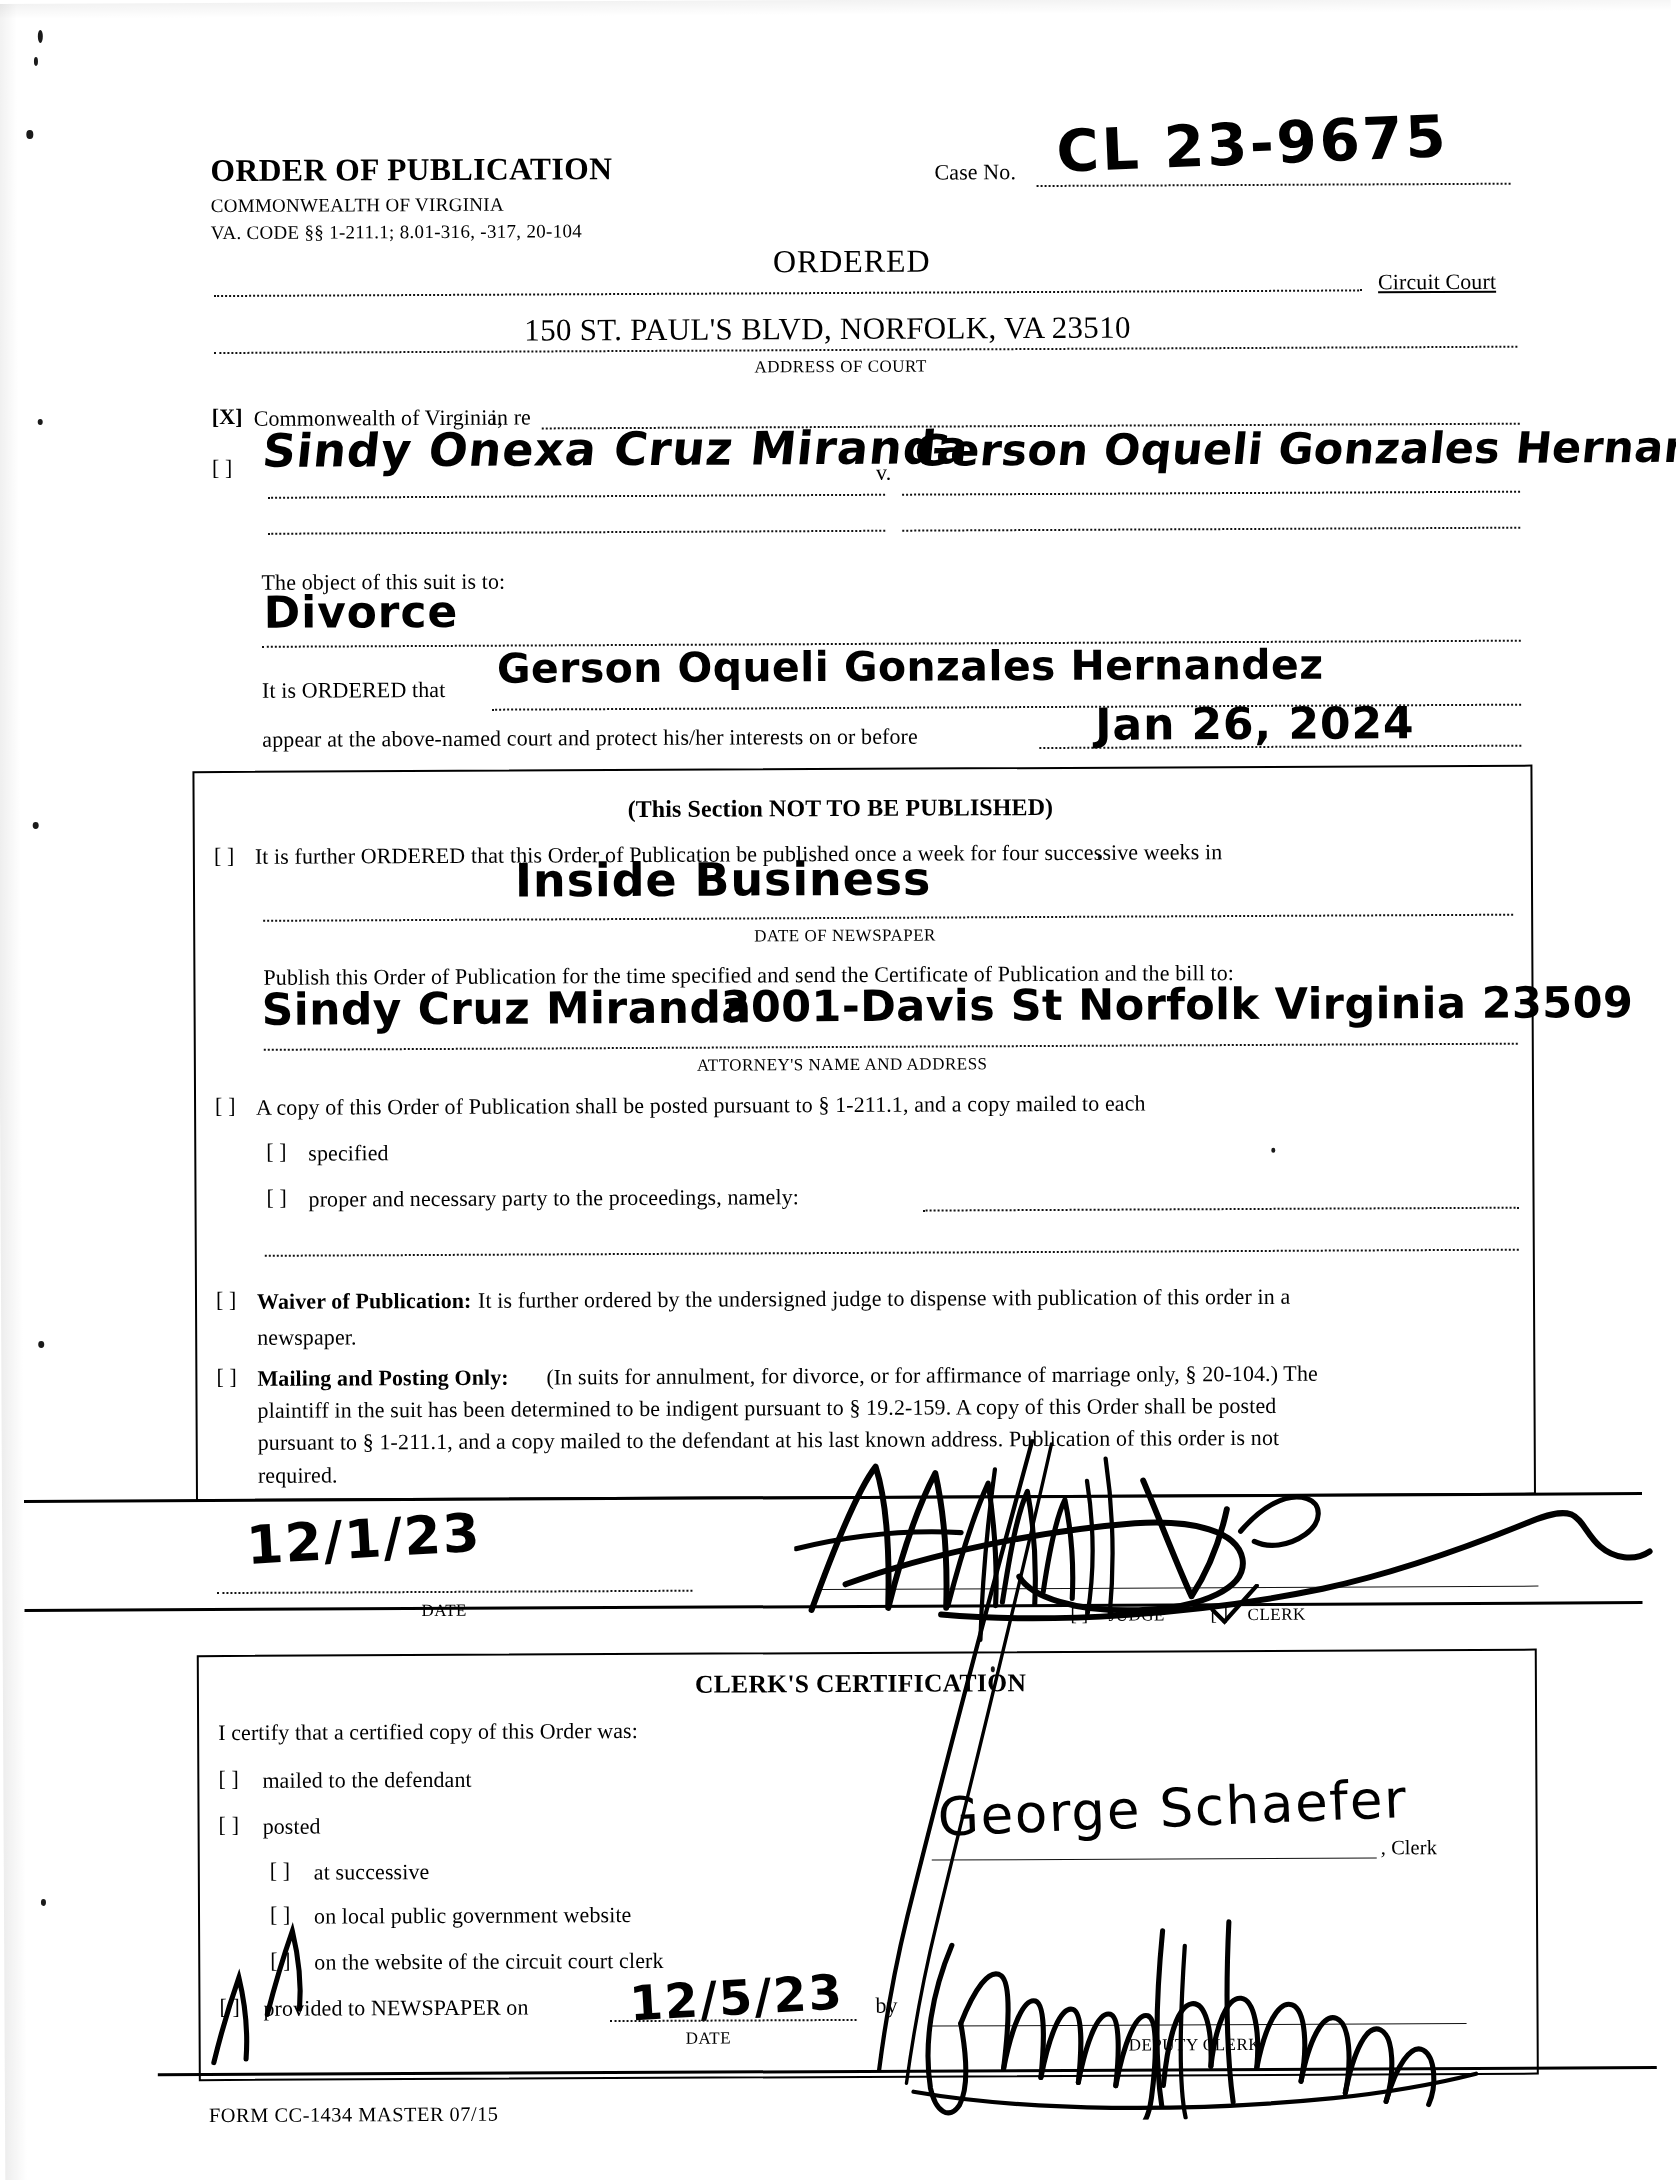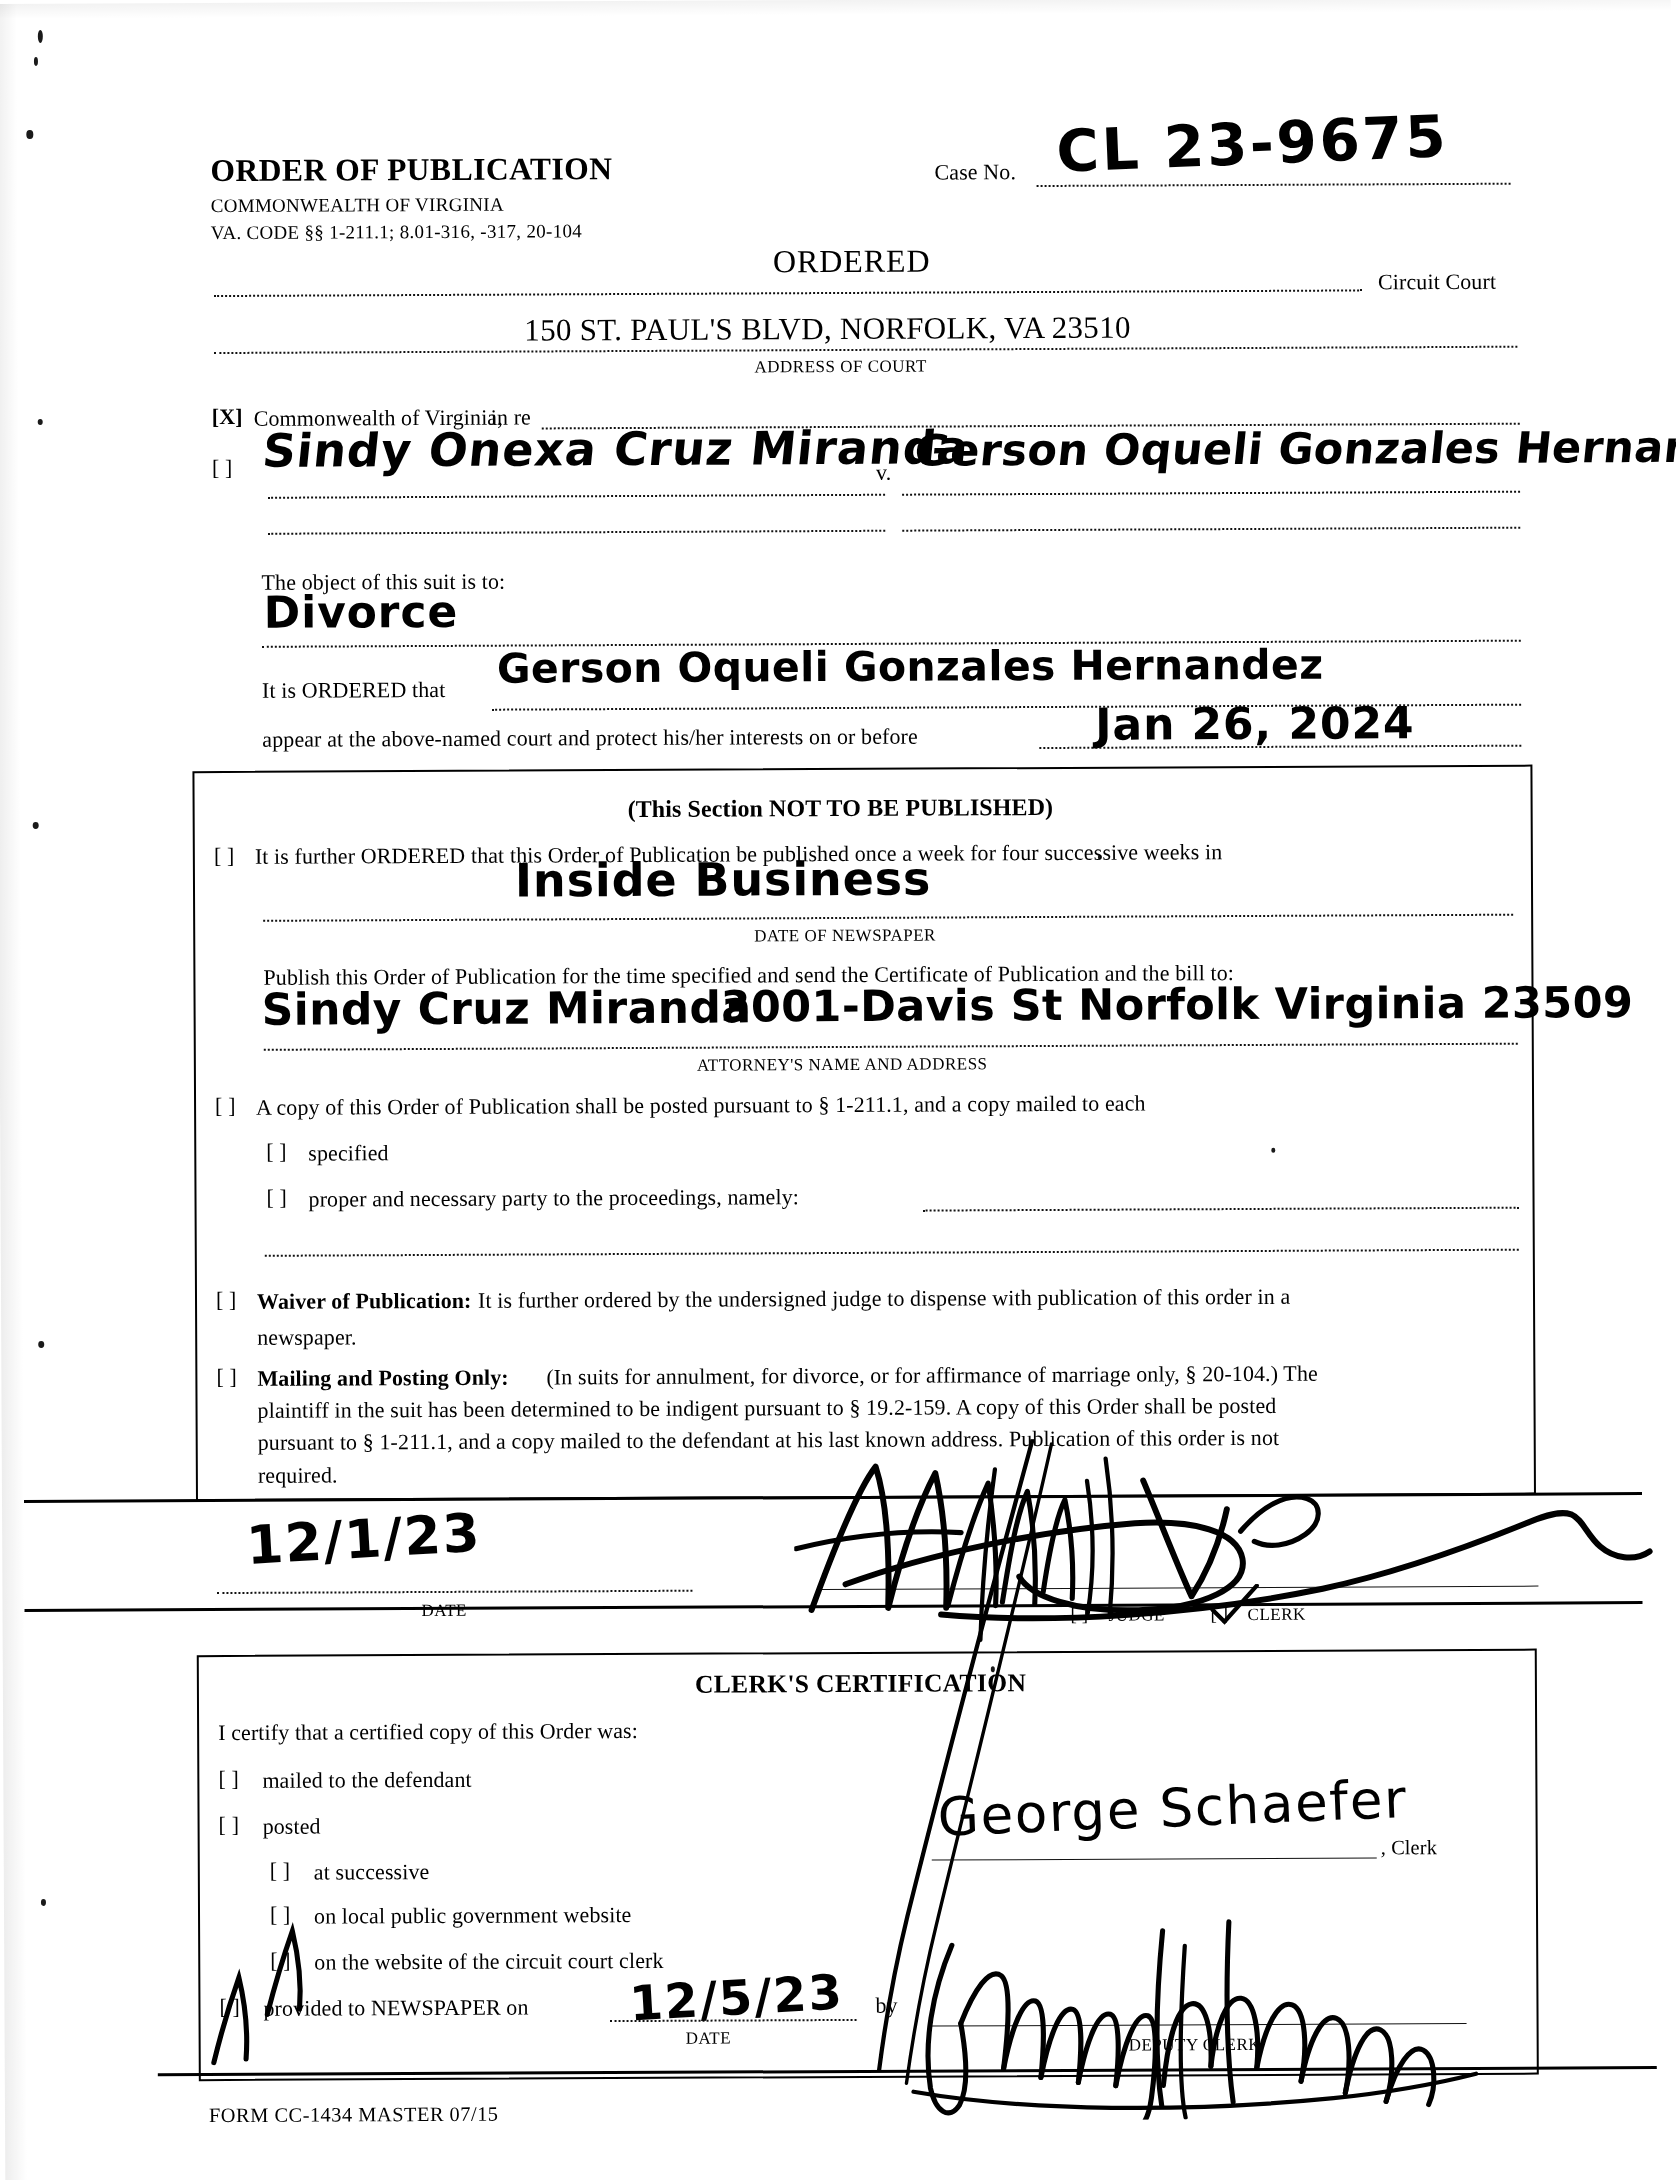--- a/index.html
+++ b/index.html
@@ -102,21 +102,21 @@
   <div class="t title" style="left:215px; top:152px;">ORDER OF PUBLICATION</div>
   <div class="t subtitle" style="left:215px; top:193px;">COMMONWEALTH OF VIRGINIA</div>
   <div class="t subtitle" style="left:215px; top:220px;">VA. CODE §§ 1-211.1; 8.01-316, -317, 20-104</div>
 
   <div class="t body-txt" style="left:939px; top:162px;">Case No.</div>
   <div class="dots" style="left:1041px; top:186px; width:474px;"></div>
   <div class="hw" style="left:1061px; top:112px; font-size:58px; letter-spacing:2.6px; transform:rotate(-2deg);">CL 23-9675</div>
 
   <div class="t" style="left:777px; top:245px; font-size:32px; letter-spacing:0.9px;">ORDERED</div>
   <div class="dots" style="left:218px; top:292px; width:1148px;"></div>
-  <div class="t body-txt" style="left:1382px; top:274px;">Circuit Court</div>
+  <div class="t body-txt" style="left:1382px; top:274px;text-decoration:underline;">Circuit Court</div>
 
   <div class="t" style="left:528px; top:313px; font-size:31px; letter-spacing:0.3px;">150 ST. PAUL'S BLVD,  NORFOLK, VA 23510</div>
   <div class="dots" style="left:218px; top:349px; width:1303px;"></div>
   <div class="t small-cap" style="left:758px; top:358px;">ADDRESS OF COURT</div>
 
   <div class="t body-txt bold" style="left:215px; top:403px;">[X]</div>
   <div class="t body-txt" style="left:257px; top:405px;">Commonwealth of Virginia,</div>
   <div class="t body-txt ital" style="left:494px; top:405px;">in re</div>
   <div class="dots" style="left:545px; top:426px; width:978px;"></div>
 

